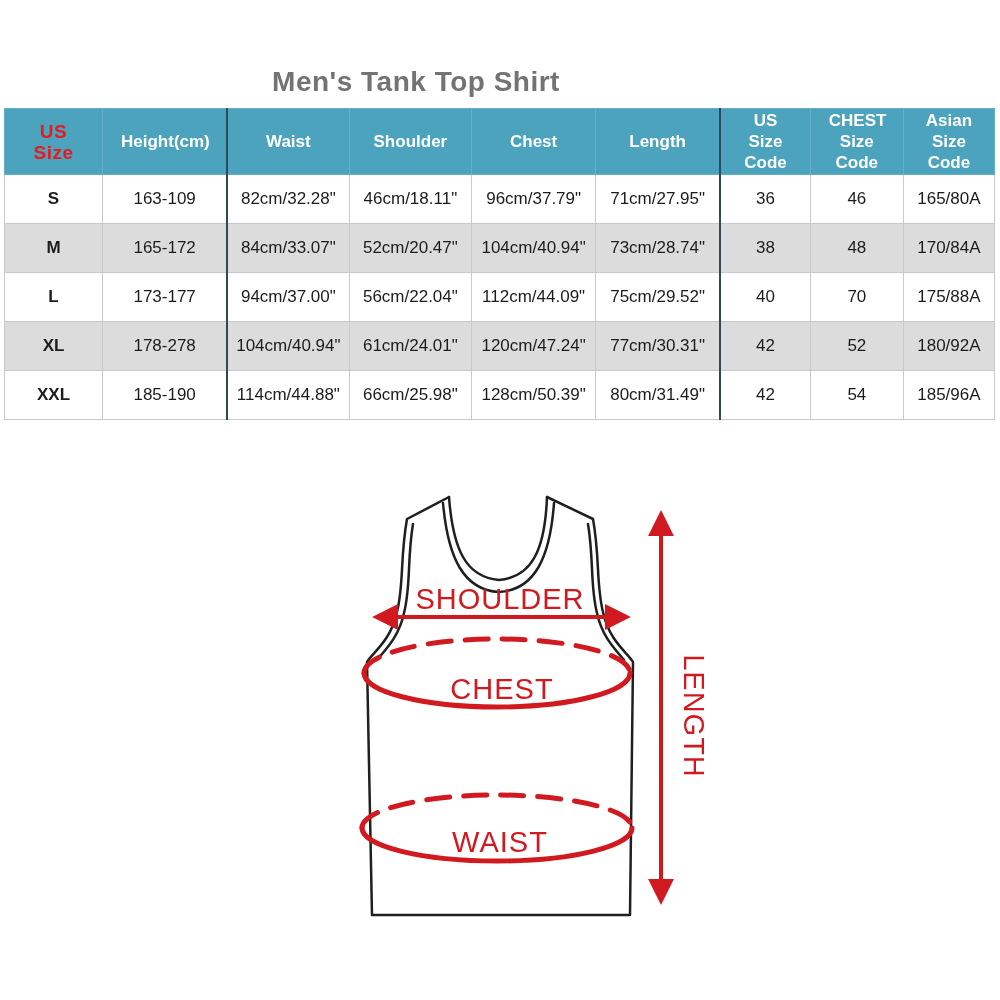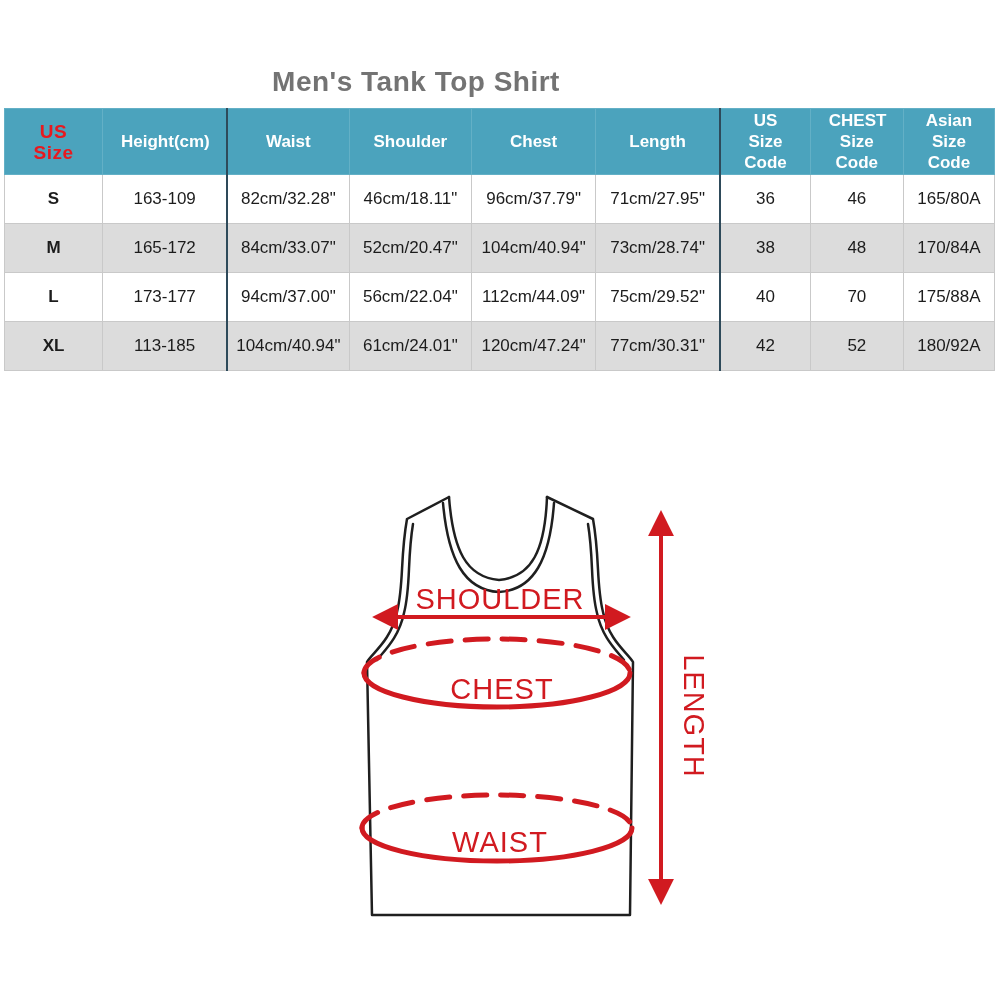--- a/index.html
+++ b/index.html
@@ -120,28 +120,39 @@
         <td>94cm/37.00"</td>
         <td>56cm/22.04"</td>
         <td>112cm/44.09"</td>
         <td>75cm/29.52"</td>
         <td>40</td>
         <td>70</td>
         <td>175/88A</td>
       </tr>
       <tr>
         <td>XL</td>
-        <td>113-185</td>
+        <td>178-278</td>
         <td>104cm/40.94"</td>
         <td>61cm/24.01"</td>
         <td>120cm/47.24"</td>
         <td>77cm/30.31"</td>
         <td>42</td>
         <td>52</td>
         <td>180/92A</td>
+      </tr>
+      <tr>
+        <td>XXL</td>
+        <td>185-190</td>
+        <td>114cm/44.88"</td>
+        <td>66cm/25.98"</td>
+        <td>128cm/50.39"</td>
+        <td>80cm/31.49"</td>
+        <td>42</td>
+        <td>54</td>
+        <td>185/96A</td>
       </tr>
     </tbody>
 </table>
 
 <div class="diagram-wrap">
   <svg width="1000" height="540" viewBox="0 460 1000 540">
     <defs>
       <marker id="ah" viewBox="0 0 10 10" refX="8.5" refY="5" markerWidth="6.5" markerHeight="6.5" orient="auto-start-reverse" markerUnits="strokeWidth">
         <path d="M0,0 L10,5 L0,10 Z" fill="#d11a20"></path>
       </marker>

